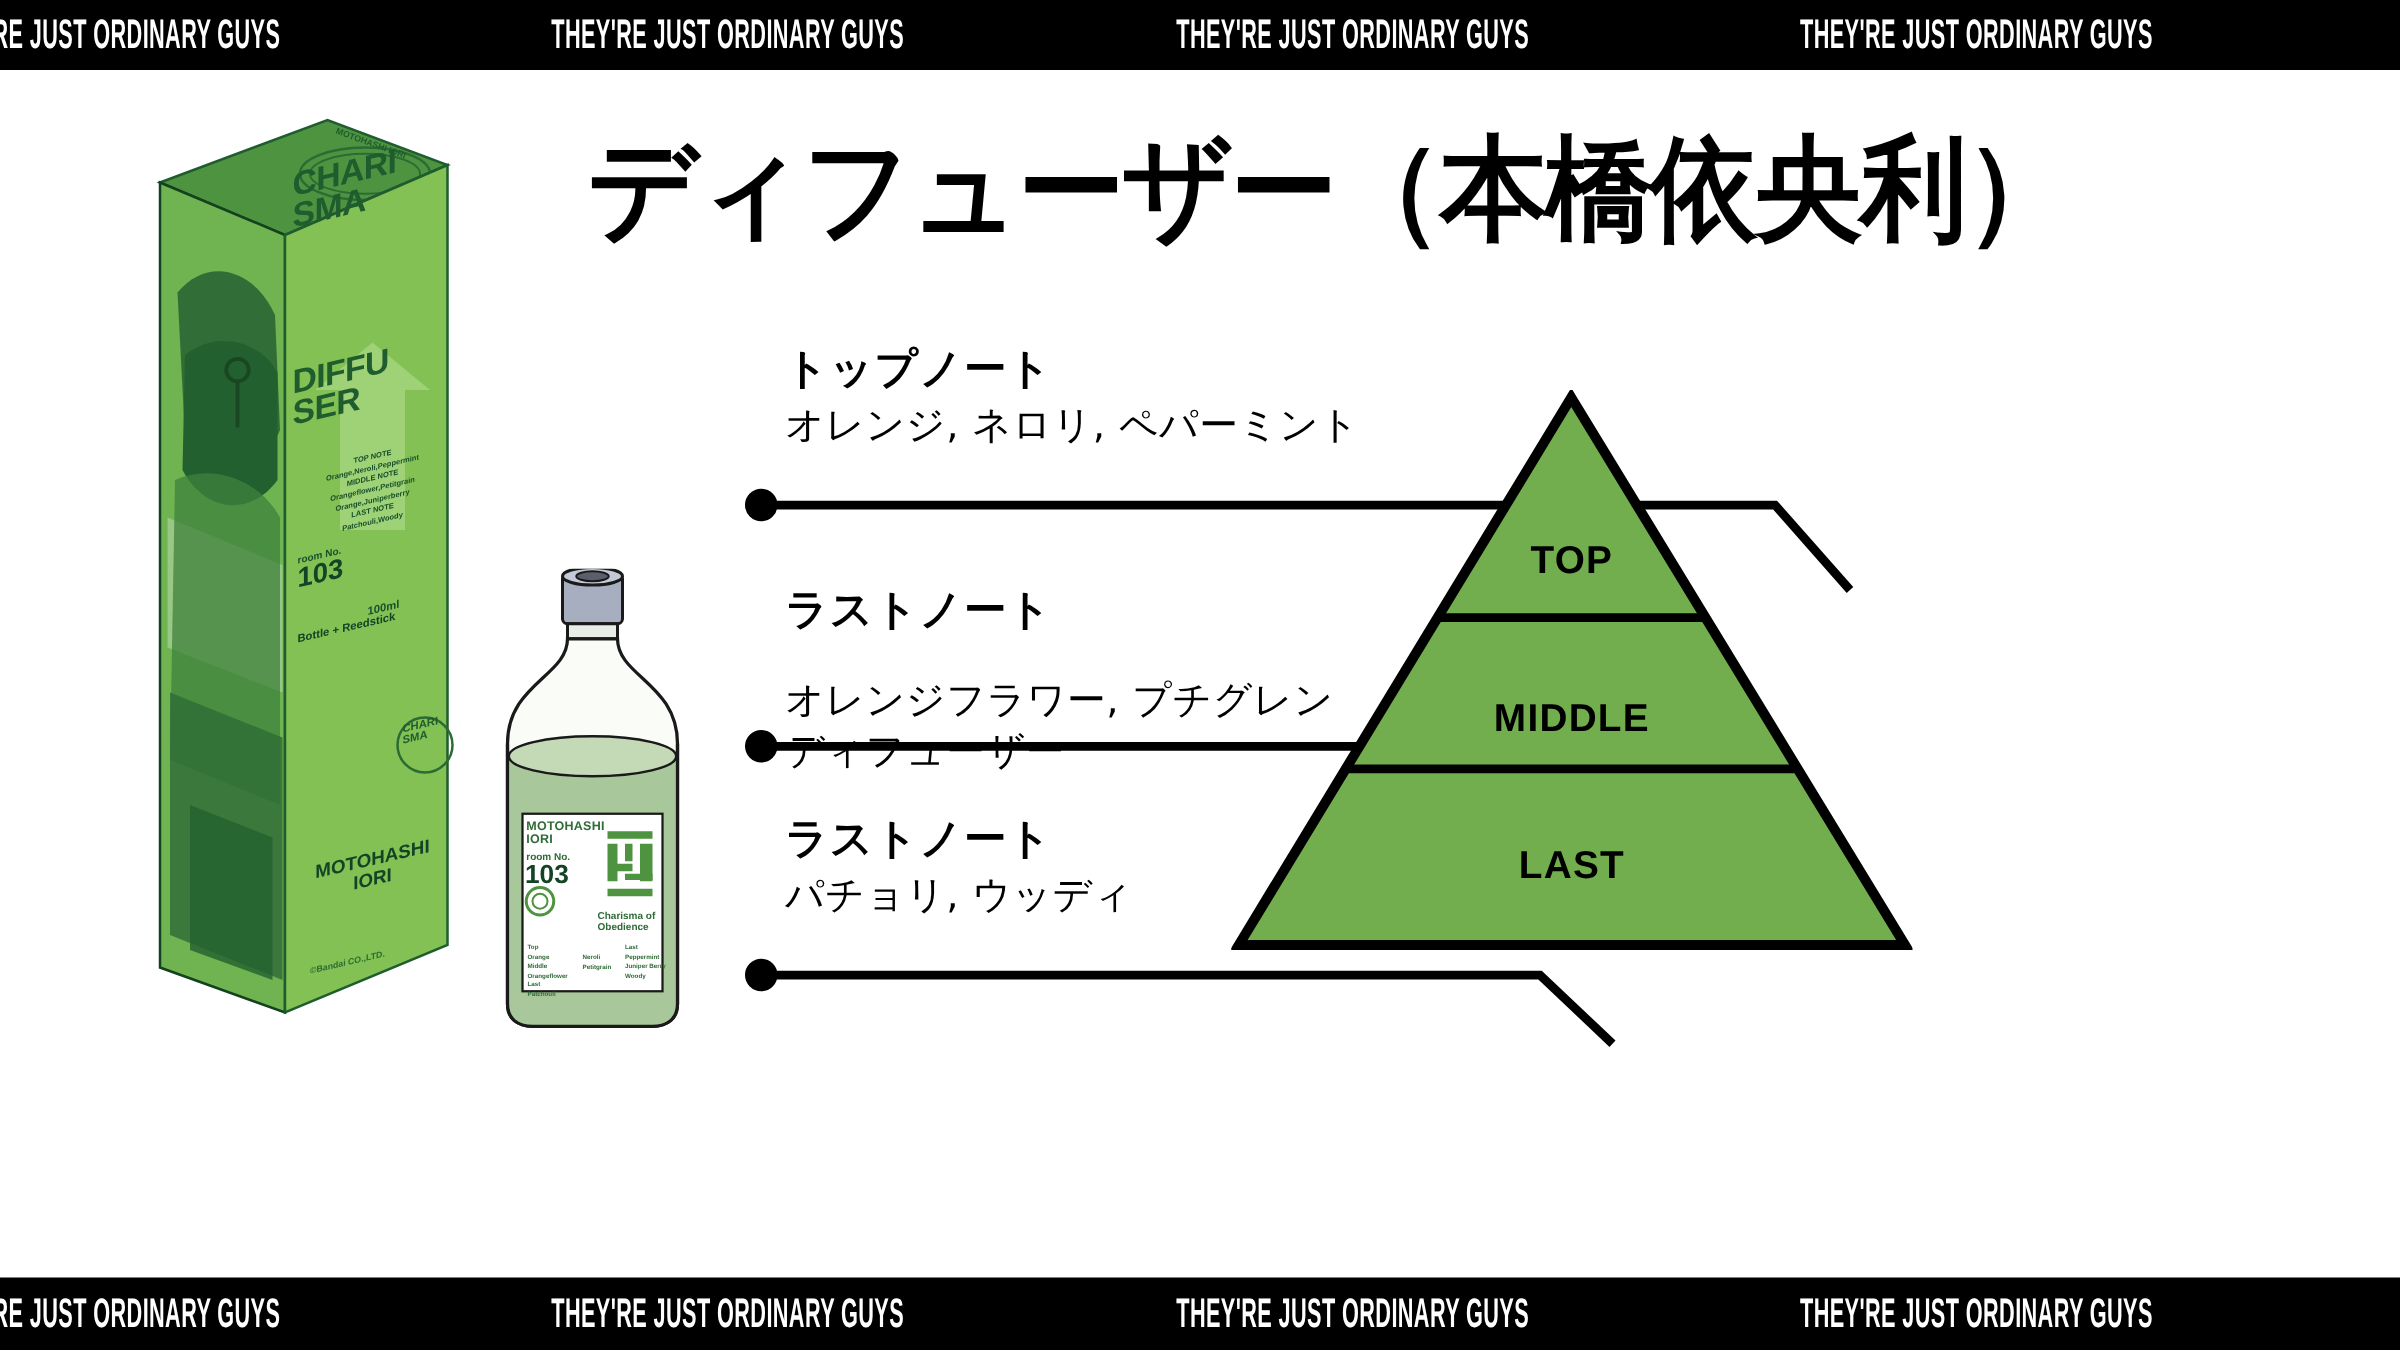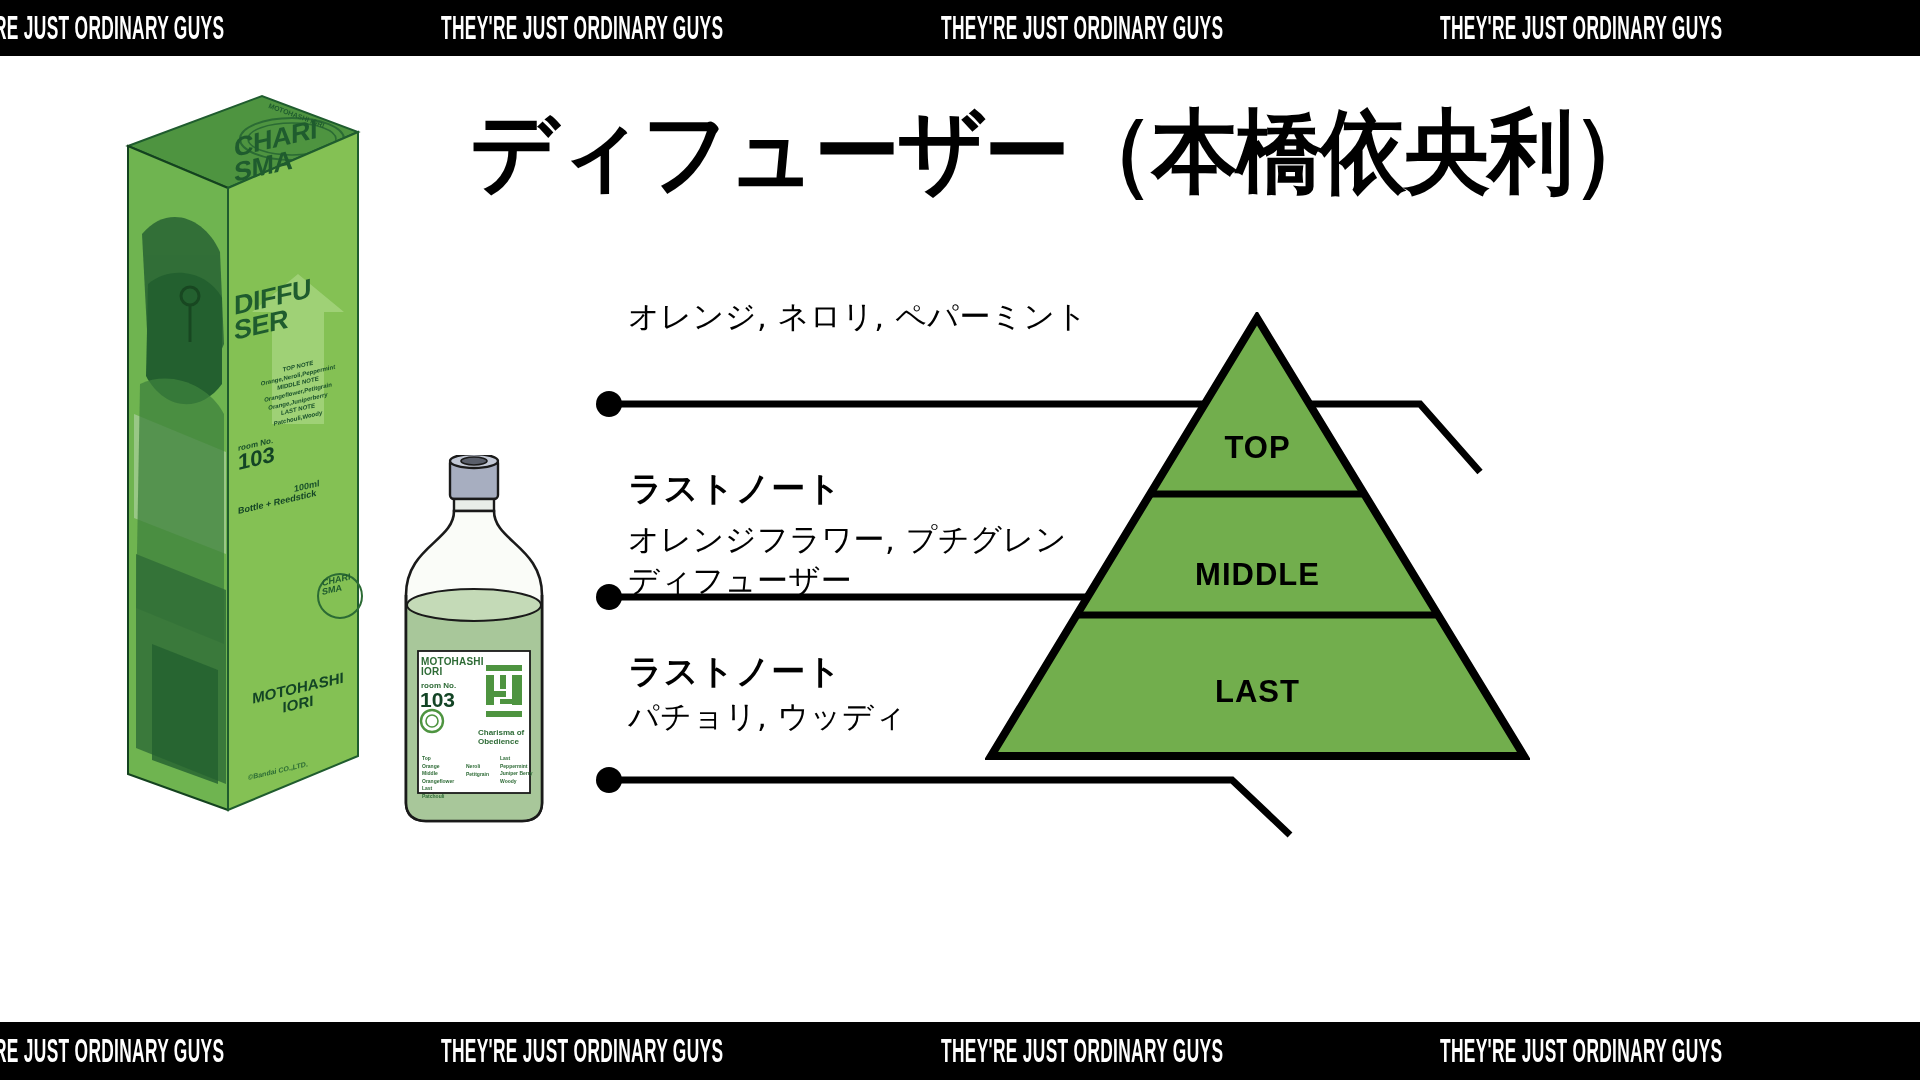--- a/index.html
+++ b/index.html
@@ -258,29 +258,30 @@
 
     <path d="M614,597 L1278,597 L1358,687" fill="none" stroke="#000" stroke-width="7" stroke-linejoin="miter"></path>
 
     <path d="M614,780 L1232,780 L1290,835" fill="none" stroke="#000" stroke-width="7" stroke-linejoin="miter"></path>
   </svg>
 
   <div class="notes">
 
     <div class="note-group" style="top:0;">
       <div class="note-dot" style="top:113px;"></div>
-      <div class="note-items" style="margin-top:18px;">
+      <div class="note-title">トップノート</div>
+      <div class="note-items" style="margin-top:8px;">
         <div>オレンジ, ネロリ, ペパーミント</div>
       </div>
     </div>
 
     <div class="note-group" style="top:193px;">
       <div class="note-dot" style="top:113px;"></div>
       <div class="note-title">ラストノート</div>
-      <div class="note-items" style="margin-top:14px;">
+      <div class="note-items" style="margin-top:35px;">
         <div>オレンジフラワー, プチグレン</div>
         <div>ディフューザー</div>
       </div>
     </div>
 
     <div class="note-group" style="top:376px;">
       <div class="note-dot" style="top:113px;"></div>
       <div class="note-title">ラストノート</div>
       <div class="note-items" style="">
         <div>パチョリ, ウッディ</div>

